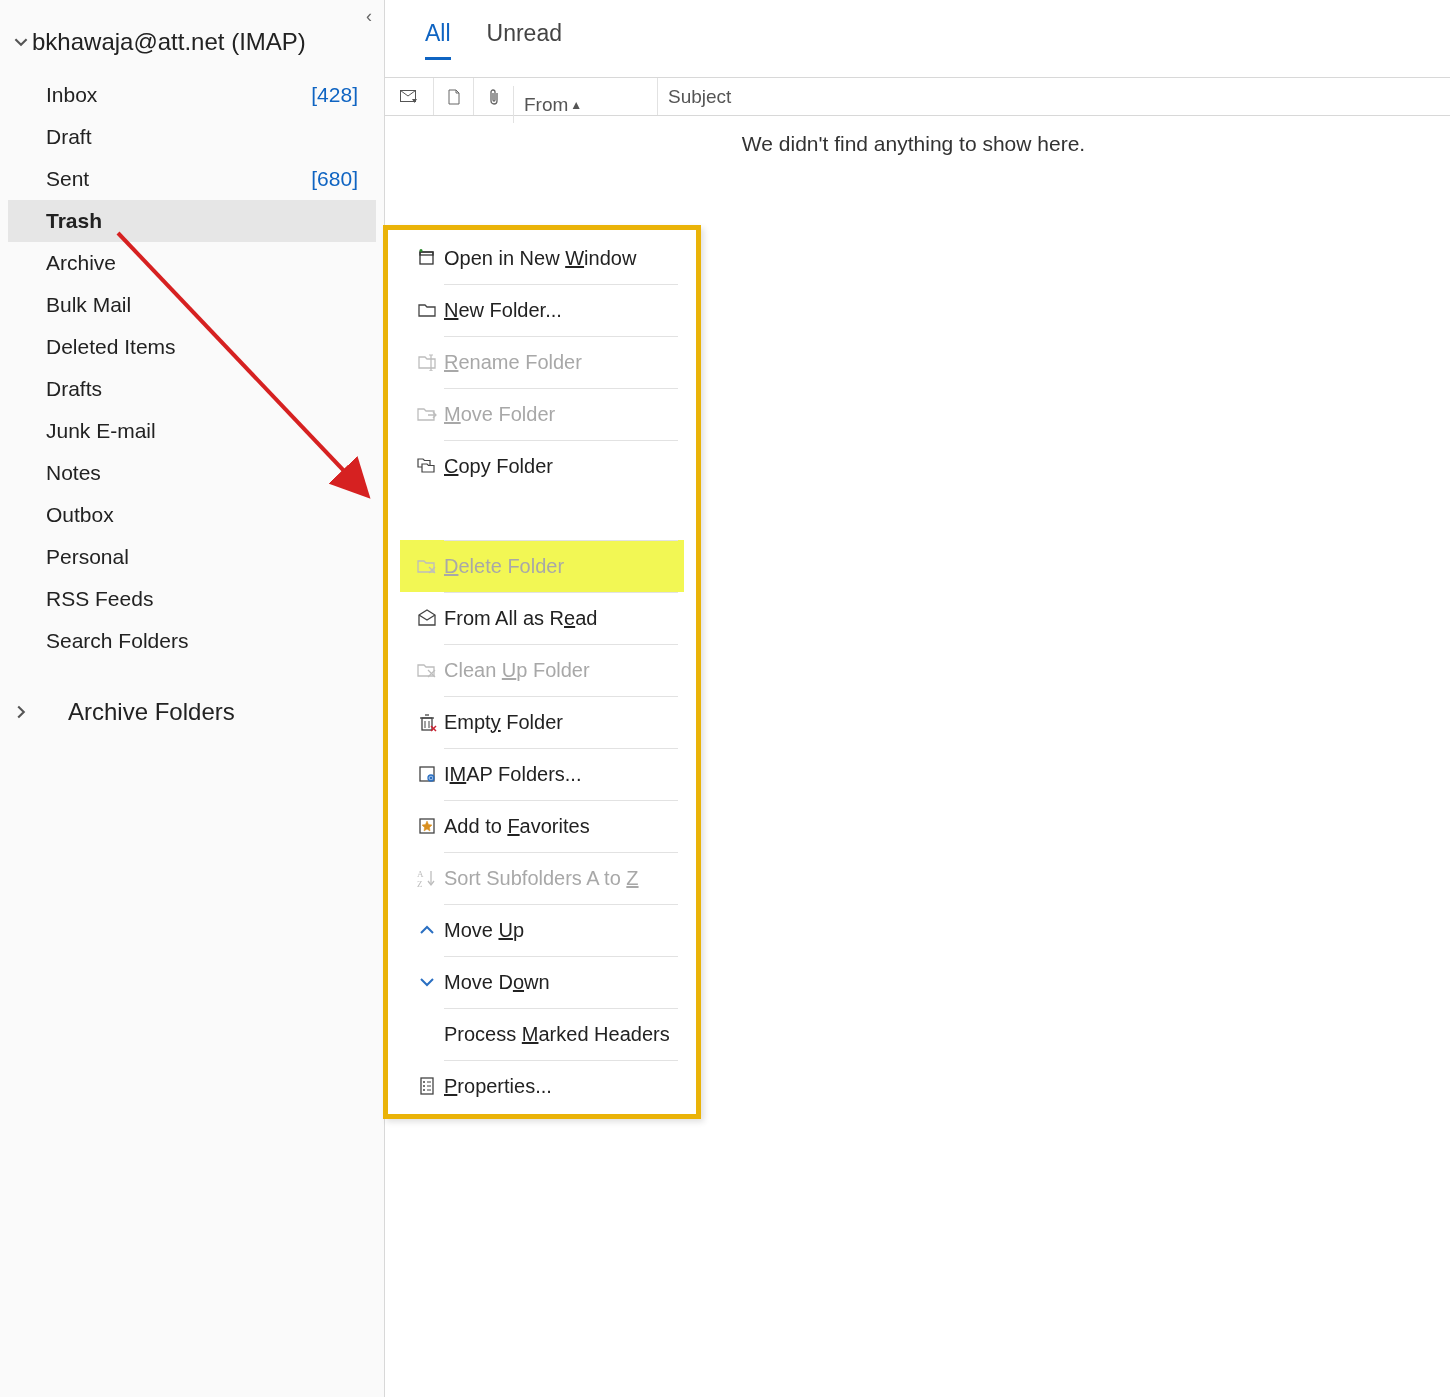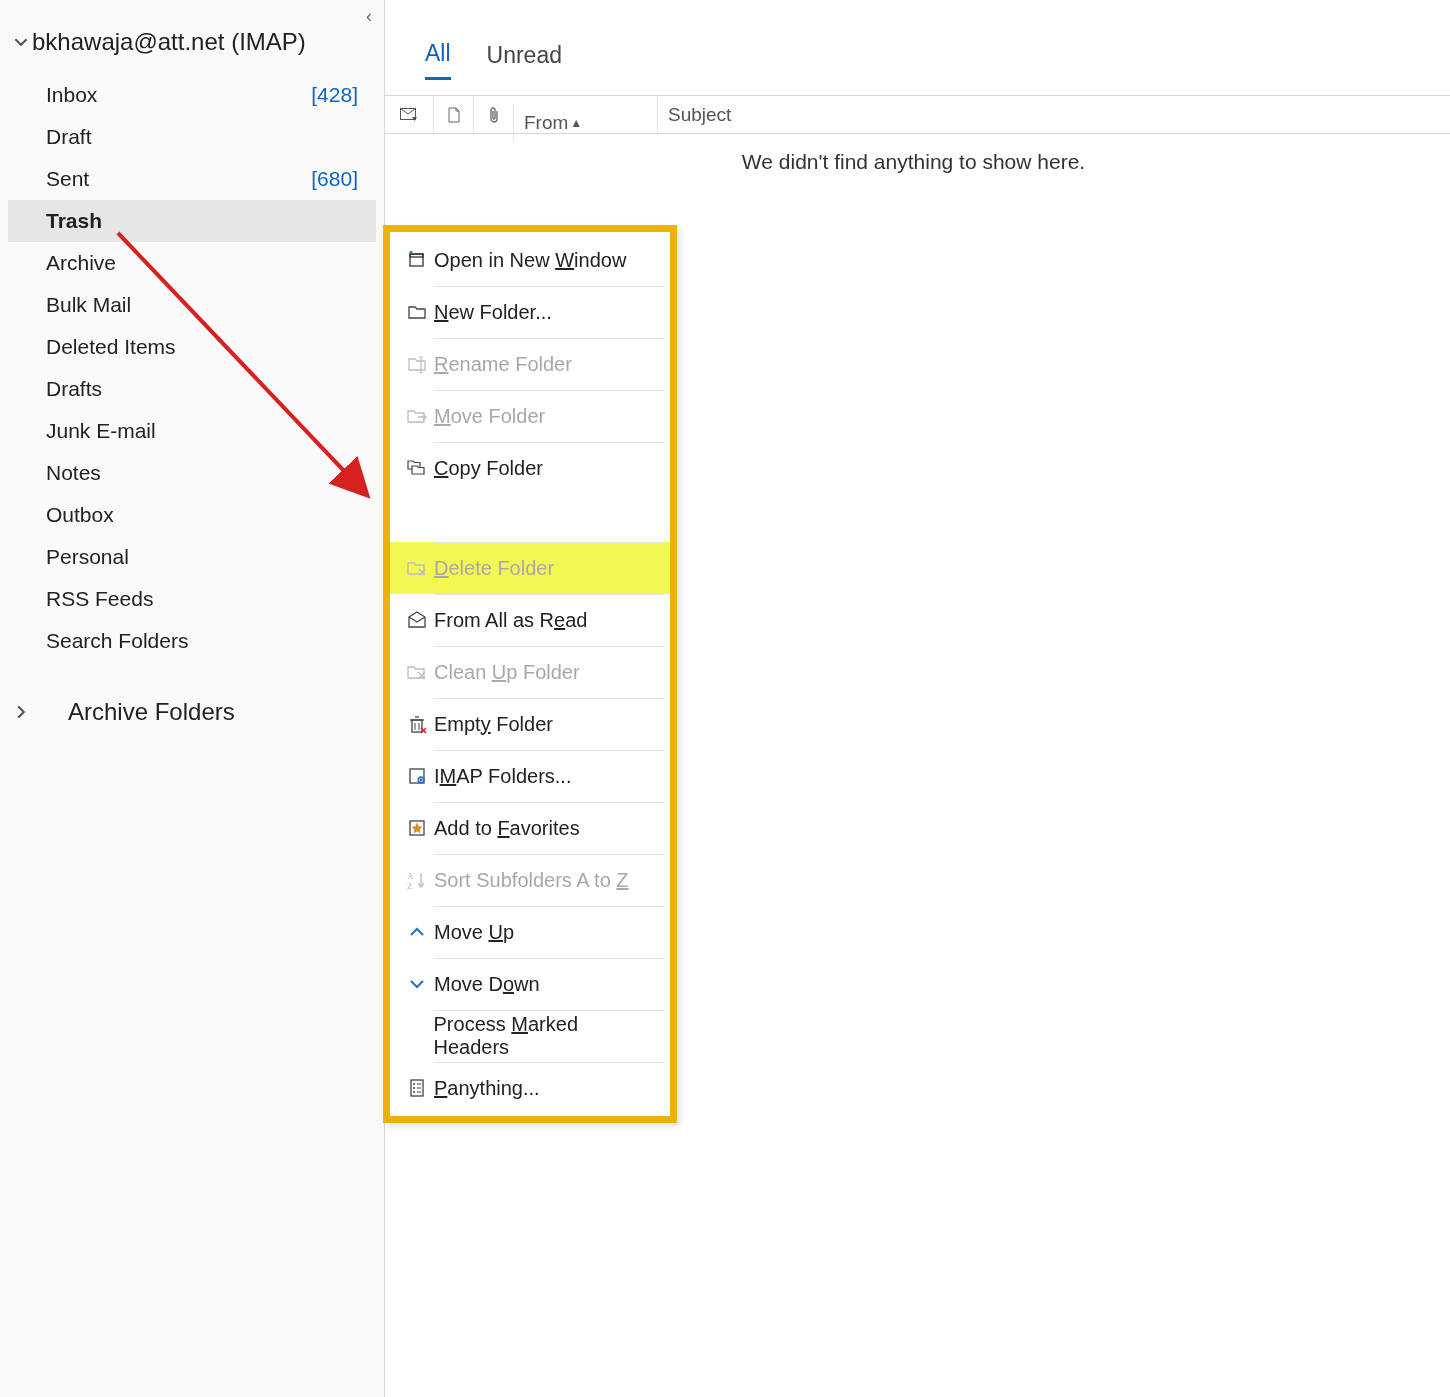--- a/index.html
+++ b/index.html
@@ -48,21 +48,21 @@
   .archive-group {
     display: flex; align-items: center;
     padding: 28px 14px 10px 14px;
     font-size: 24px;
     cursor: pointer;
     gap: 36px;
   }
   .archive-group .chev { width: 18px; color: #555; font-size: 18px; }
 
   .main { flex: 1; position: relative; background: #fff; }
-  .tabs { display: flex; align-items: flex-end; padding: 20px 0 16px 40px; gap: 36px; border-bottom: 1px solid #d8d8d8; height: 96px; }
+  .tabs { display: flex; align-items: flex-start; padding: 20px 0 16px 40px; gap: 36px; border-bottom: 1px solid #d8d8d8; height: 78px; }
   .tab { font-size: 23px; color: #444; padding-bottom: 10px; cursor: pointer; }
   .tab.active { color: #0f64c2; border-bottom: 3px solid #0f64c2; margin-bottom: -1px; }
   .columns {
     display: flex; align-items: center;
     border-bottom: 1px solid #d8d8d8;
     height: 38px;
     font-size: 19px;
     color: #555;
   }
   .col { border-left: 1px solid #e2e2e2; height: 100%; display: flex; align-items: center; padding: 0 10px; }
@@ -79,26 +79,26 @@
     font-size: 21px;
     color: #333;
     padding-right: 8px;
   }
 
   
   .ctx-menu {
     position: absolute;
     left: 383px;
     top: 225px;
-    width: 294px;
+    width: 318px;
     background: #fff;
-    border: 7px solid #eab308;
+    border: 5px solid #eab308;
     box-shadow: 3px 3px 6px rgba(0,0,0,0.12);
     z-index: 10;
-    padding: 2px 0;
+    padding: 2px 12px;
   }
   .ctx-item {
     display: flex; align-items: center;
     height: 52px;
     padding: 0 14px 0 10px;
     font-size: 20px;
     cursor: pointer;
     position: relative;
   }
   .ctx-item .icon-slot {
@@ -400,21 +400,21 @@
         <svg width="18" height="20" viewBox="0 0 18 20">
           <rect x="3" y="2" width="12" height="16" fill="none" stroke="currentColor" stroke-width="1.3"></rect>
           <circle cx="6" cy="6" r="1" fill="currentColor"></circle>
           <circle cx="6" cy="10" r="1" fill="currentColor"></circle>
           <circle cx="6" cy="14" r="1" fill="currentColor"></circle>
           <line x1="9" y1="6" x2="13" y2="6" stroke="currentColor"></line>
           <line x1="9" y1="10" x2="13" y2="10" stroke="currentColor"></line>
           <line x1="9" y1="14" x2="13" y2="14" stroke="currentColor"></line>
         </svg>
       </span>
-      <span><span></span><span class="ul-char">P</span><span>anything...</span></span>
+      <span><span></span><span class="ul-char">P</span><span>roperties...</span></span>
     </div>
   </div>
 
 <svg class="arrow-svg" viewBox="0 0 290 290">
   <defs>
     <marker id="ah" markerWidth="10" markerHeight="10" refX="8" refY="5" orient="auto">
       <path d="M0 0 L10 5 L0 10 Z" fill="#d62121"></path>
     </marker>
   </defs>
   <line x1="8" y1="8" x2="255" y2="268" stroke="#d62121" stroke-width="4" marker-end="url(#ah)"></line>

